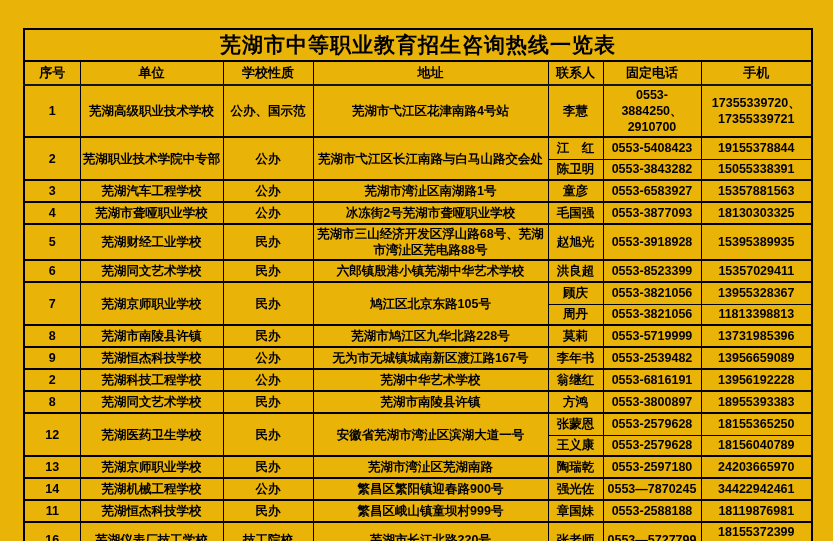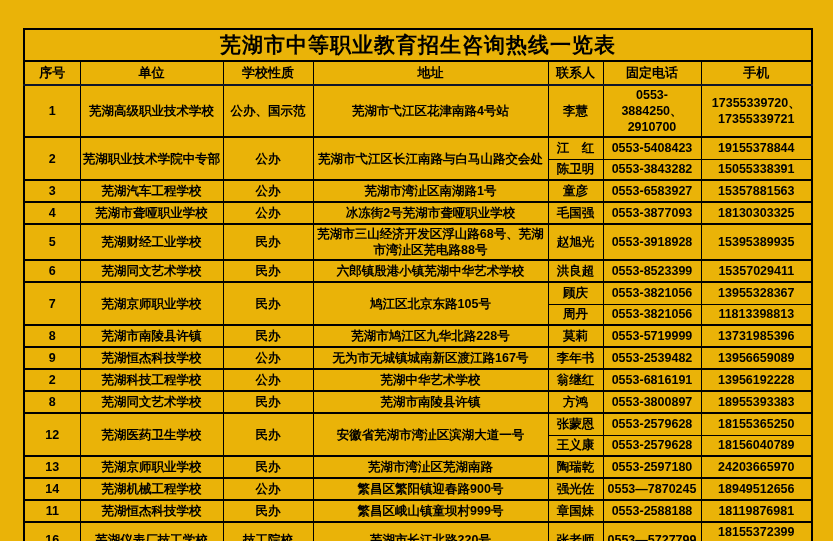--- a/index.html
+++ b/index.html
@@ -202,21 +202,21 @@
           <td>0553-2597180</td>
           <td>24203665970</td>
         </tr>
         <tr class="main-row">
           <td>14</td>
           <td>芜湖机械工程学校</td>
           <td>公办</td>
           <td>繁昌区繁阳镇迎春路900号</td>
           <td>强光佐</td>
           <td>0553—7870245</td>
-          <td>18949512656</td>
+          <td>34422942461</td>
         </tr>
         <tr class="main-row">
           <td>11</td>
           <td>芜湖恒杰科技学校</td>
           <td>民办</td>
           <td>繁昌区峨山镇童坝村999号</td>
           <td>章国妹</td>
           <td>0553-2588188</td>
           <td>18119876981</td>
         </tr>

